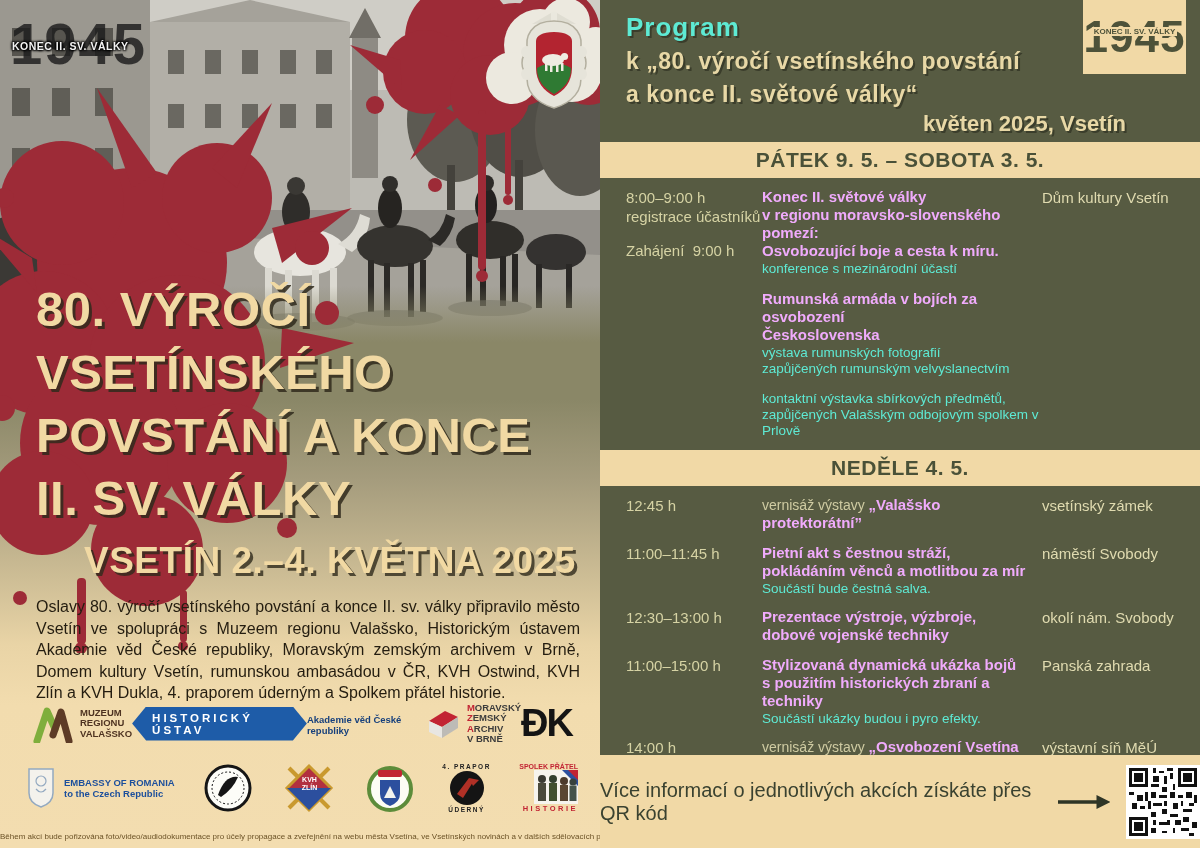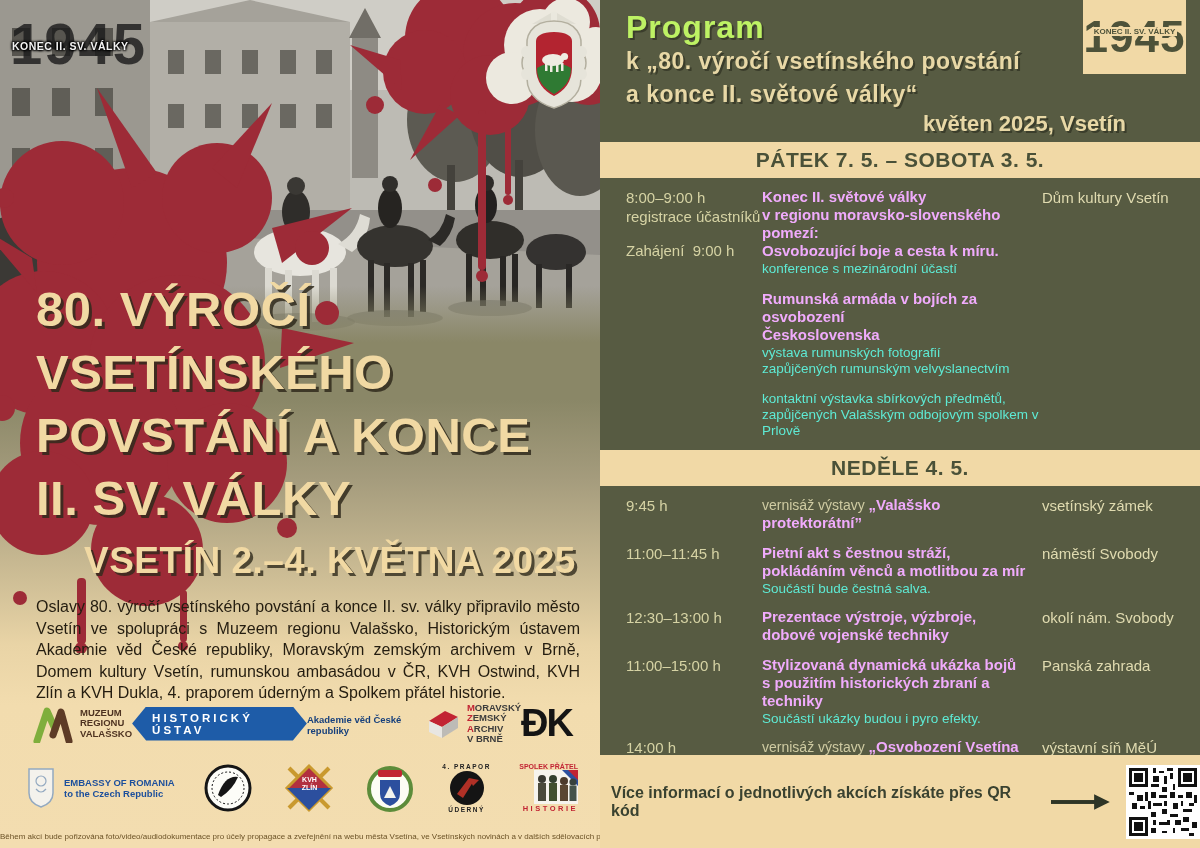--- a/index.html
+++ b/index.html
@@ -46,21 +46,21 @@
   .zlin-txt{position:absolute;left:0;top:16px;width:56px;text-align:center;font-size:7px;line-height:8px;font-weight:bold;color:#fff;}
   .prapor{display:flex;flex-direction:column;align-items:center;}
   .prapor-cap{font-size:6.5px;font-weight:bold;letter-spacing:1.5px;color:#222;}
   .spolek{display:flex;flex-direction:column;align-items:flex-end;}
   .spolek-top{font-size:7px;font-weight:bold;color:#c22433;}
   .spolek-bottom{font-size:7.5px;font-weight:bold;letter-spacing:2.5px;color:#c22433;}
 
   
   .right{position:relative;width:600px;height:848px;background:#575b42;overflow:hidden;}
   .r-head{position:relative;padding:10px 0 0 26px;}
-  .r-h1{font-size:32px;line-height:35px;font-weight:bold;letter-spacing:1px;color:#bef264;text-shadow:2px 2px 0 rgba(25,25,15,.45);}
+  .r-h1{font-size:26px;line-height:35px;font-weight:bold;letter-spacing:1px;color:#5eead4;text-shadow:2px 2px 0 rgba(25,25,15,.45);}
   .r-h2{font-size:23px;line-height:33px;font-weight:bold;letter-spacing:.5px;color:#e8d8a6;text-shadow:2px 2px 0 rgba(25,25,15,.45);}
   .r-date{font-size:22px;font-weight:bold;color:#e8d8a6;text-align:right;padding-right:74px;margin-top:0;
         text-shadow:2px 2px 0 rgba(25,25,15,.45);}
   .badge{position:absolute;top:0;right:14px;width:103px;height:74px;background:#f1d9a6;}
   .badge-year{width:100%;text-align:center;font-size:44px;line-height:74px;font-weight:bold;letter-spacing:1px;color:#4d5239;}
   .badge-label{position:absolute;left:0;right:0;top:27px;text-align:center;font-size:8px;font-weight:bold;color:#4d5239;}
   .badge-label span{background:#f1d9a6;padding:0 2px;}
   .band{height:36px;line-height:36px;margin-top:5px;background:#f1d9a6;color:#4a5138;
         font-size:21px;font-weight:bold;text-align:center;letter-spacing:.5px;}
   .rows{padding:10px 8px 0 26px;}
@@ -68,21 +68,21 @@
   .time{font-size:15px;line-height:19px;color:#d6d3a4;}
   .time .t2{margin-top:15px;}
   .desc{font-size:15px;line-height:18px;color:#ebe5c1;}
   .desc b{white-space:pre-line;font-weight:bold;color:#f0abfc;}
   .desc .pfx{font-size:14px;color:#cfcba2;}
   .note{font-size:13.5px;line-height:16px;color:#5eead4;margin-top:1px;}
   .gap{height:13px;}
   .loc{font-size:15px;line-height:19px;color:#e0dbb0;}
   .footer{position:absolute;left:0;right:0;bottom:0;height:93px;background:#f1d9a6;
         display:flex;align-items:center;justify-content:center;gap:16px;}
-  .f-text{font-size:16px;font-weight:bold;color:#3a4230;margin-left:11px;}
+  .f-text{font-size:20px;font-weight:normal;color:#3a4230;}
   .qr{background:#fff;padding:3px;line-height:0;}
 </style>
 </head>
 <body>
 
 <div class="page">
 
   <div class="left">
 
     <div class="photo">
@@ -356,21 +356,21 @@
       <div class="r-h1">Program</div>
       <div class="r-h2">k „80. výročí vsetínského povstání</div>
       <div class="r-h2">a konce II. světové války“</div>
       <div class="r-date">květen 2025, Vsetín</div>
       <div class="badge">
         <div class="badge-year">1945</div>
         <div class="badge-label"><span>KONEC II. SV. VÁLKY</span></div>
       </div>
     </div>
 
-    <div class="band">PÁTEK 7. 5. – SOBOTA 3. 5.</div>
+    <div class="band">PÁTEK 9. 5. – SOBOTA 3. 5.</div>
 
     <div class="rows">
       <div class="row">
         <div class="time">
           <div class="pre">8:00–9:00 h
 registrace účastníků</div>
           <div class="t2">Zahájení&nbsp; 9:00 h</div>
         </div>
         <div class="desc">
           <div><b class="pre">Konec II. světové války
@@ -387,21 +387,21 @@
 zapůjčených Valašským odbojovým spolkem v Prlově</div>
         </div>
         <div class="loc pre">Dům kultury Vsetín</div>
       </div>
     </div>
 
     <div class="band">NEDĚLE 4. 5.</div>
 
     <div class="rows">
       <div class="row">
-        <div class="time">9:45 h</div>
+        <div class="time">12:45 h</div>
         <div class="desc">
           <div><span class="pfx">vernisáž výstavy </span><b class="pre">„Valašsko protektorátní”</b></div>
           <div class="note pre"></div>
         </div>
         <div class="loc pre">vsetínský zámek</div>
       </div>
       <div class="row">
         <div class="time">11:00–11:45 h</div>
         <div class="desc">
           <div><span class="pfx"></span><b class="pre">Pietní akt s čestnou stráží,

